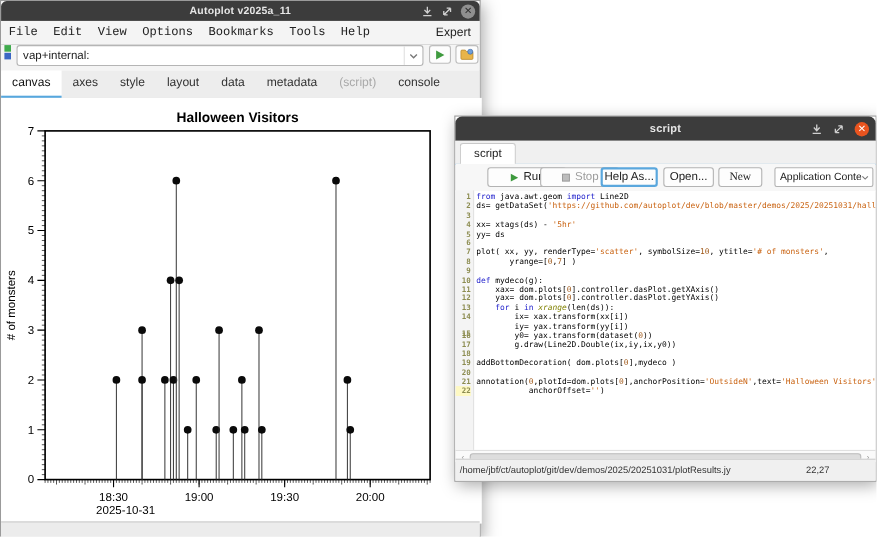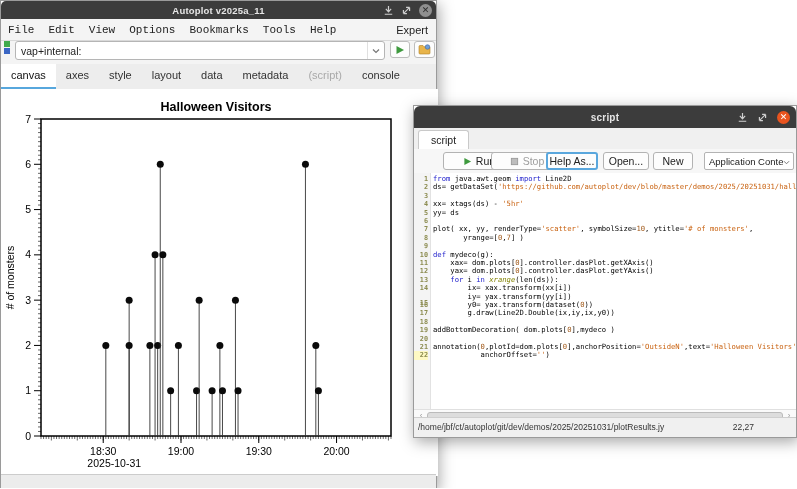--- a/index.html
+++ b/index.html
@@ -58,21 +58,21 @@
          border-bottom:none;border-radius:3px 3px 0 0;}
   .s-toolbar{position:absolute;left:0;top:43px;right:0;height:24px;background:#f7f7f7;
              border-bottom:1px solid #dcdcdc;font-size:10.5px;color:#222;}
   .tb-btn{position:absolute;top:3px;height:18px;background:#fdfdfd;border:1px solid #b3b3b3;
           border-radius:3px;display:flex;align-items:center;justify-content:center;gap:4px;
           box-sizing:border-box;font-size:10.5px;}
   .tb-btn.run{left:2px;width:72px;margin-left:27px;}
   .tb-btn.stop{left:77px;width:72px;color:#9d9d9d;}
   .tb-btn.saveas{left:132px;width:52px;border:2px solid #5aa7dd;}
   .tb-btn.open{left:189px;width:46px;}
-  .tb-btn.new{left:239px;width:40px;}
+  .tb-btn.new{left:239px;width:40px;font-family:Liberation Serif, serif;}
   .tb-combo{position:absolute;top:3px;left:290px;width:90px;height:18px;background:#ffffff;
             border:1px solid #b3b3b3;border-radius:2px;display:flex;align-items:center;
             box-sizing:border-box;font-size:9.5px;color:#222;}
   .tb-combo .val{flex:1;padding-left:4px;white-space:nowrap;overflow:hidden;}
   .tb-combo .chev{padding-right:3px;}
   .editor{position:absolute;left:0;top:67px;right:0;height:236px;background:#ffffff;overflow:hidden;
           font-family:"DejaVu Sans Mono",monospace;}
   .gutter{position:absolute;left:0;top:0;width:16px;height:100%;background:#f4f4f4;
           border-right:1px solid #e2e2e2;}
   .gut-num{position:absolute;right:2px;width:14px;text-align:right;font-size:6.8px;

